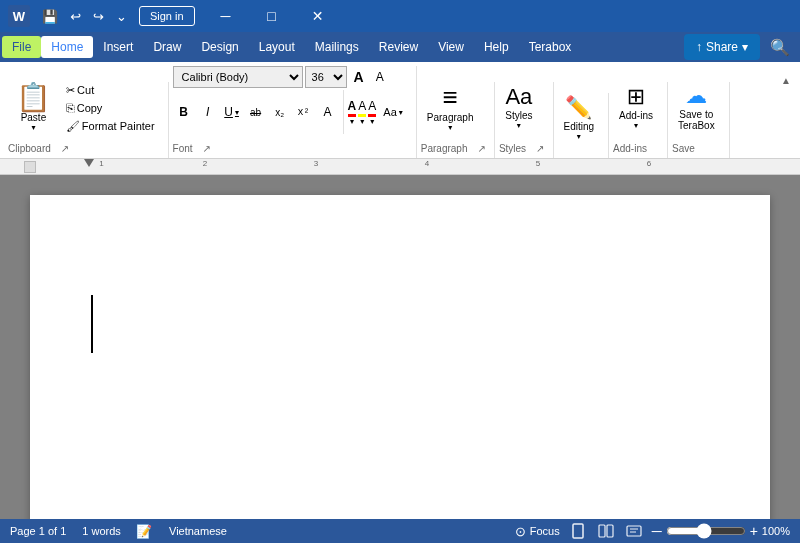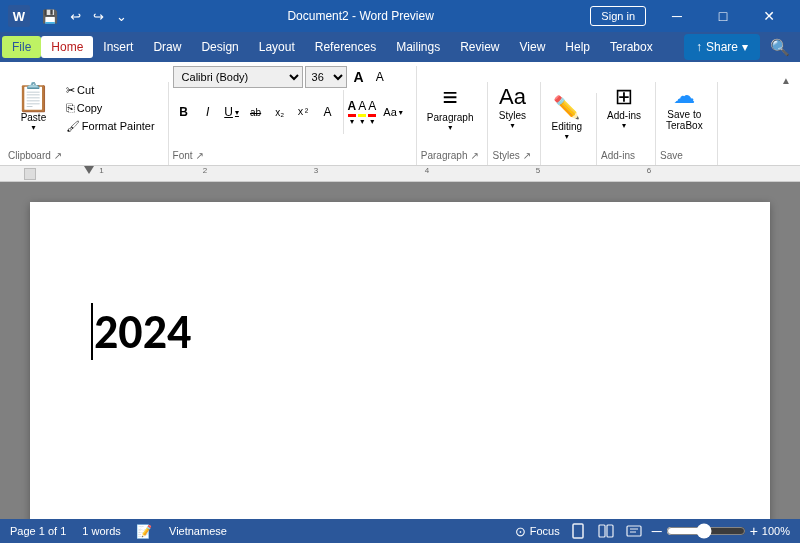--- a/index.html
+++ b/index.html
@@ -86,22 +86,22 @@
     .ribbon-group {
       display: flex;
       flex-direction: column;
       align-items: flex-start;
       border-right: 1px solid #e0e0e0;
       padding: 0 8px 4px 4px;
       gap: 2px;
     }
     .ribbon-group:last-child { border-right: none; }
     .ribbon-group-label {
-      font-size: 10px; color: #666; text-align: center; width: 100%; margin-top: 14px;
-      display: flex; align-items: flex-end; gap: 3px;
+      font-size: 10px; color: #666; text-align: center; width: 100%; margin-top: 7px;
+      display: flex; align-items: flex-end; gap: 10px;
     }
     .ribbon-row { display: flex; align-items: center; gap: 2px; }
     .rb-btn {
       display: flex; flex-direction: column; align-items: center; justify-content: center;
       padding: 2px 6px; cursor: pointer; border-radius: 3px; border: none; background: transparent;
       font-size: 11px; min-width: 40px; height: 52px;
     }
     .rb-btn .icon { font-size: 22px; line-height: 1; }
     .rb-btn .label { font-size: 10px; margin-top: 2px; white-space: nowrap; }
     .rb-btn-small {
@@ -234,37 +234,35 @@
 <body>
 
 <div id="title-bar">
   <div class="word-icon">W</div>
   <div class="quick-access">
     <button class="qa-btn">💾</button>
     <button class="qa-btn">↩</button>
     <button class="qa-btn">↪</button>
     <button class="qa-btn">⌄</button>
   </div>
-  <div class="title-center">Document2 - Word Preview</div>
   <button class="sign-in-btn">Sign in</button>
   <div class="win-controls">
     <button class="win-btn">─</button>
     <button class="win-btn">□</button>
     <button class="win-btn close">✕</button>
   </div>
 </div>
 
 <div id="menu-bar">
   <div class="menu-item active">File</div>
-  <div class="menu-item" style="background:white;color:#b91c1c;">Home</div>
+  <div class="menu-item" style="background:white;color:#3b82f6;">Home</div>
   <div class="menu-item">Insert</div>
   <div class="menu-item">Draw</div>
   <div class="menu-item">Design</div>
   <div class="menu-item">Layout</div>
-  <div class="menu-item">References</div>
   <div class="menu-item">Mailings</div>
   <div class="menu-item">Review</div>
   <div class="menu-item">View</div>
   <div class="menu-item">Help</div>
   <div class="menu-item">Terabox</div>
   <div style="margin-left:auto;display:flex;align-items:center;gap:6px;padding-right:4px;">
     <button class="share-btn">
       <span>↑</span>
       <span>Share</span>
       <span>▾</span>
@@ -416,21 +414,20 @@
 
       <div style="position:absolute;left:6%;top:0;width:0;height:0;border-left:5px solid transparent;border-right:5px solid transparent;border-top:8px solid #666;"></div>
     </div>
   </div>
 </div>
 
 <div id="doc-area">
   <div id="page">
     <div id="page-content">
       <span class="cursor-bar"></span>
-      <span style="font-family:'Calibri',Arial,sans-serif;font-size:48px;font-weight:bold;"> 2024</span>
     </div>
   </div>
 </div>
 
 <div id="status-bar">
   <div class="status-item">
     <span>Page 1 of 1</span>
   </div>
   <div class="status-item">
     <span>1 words</span>

